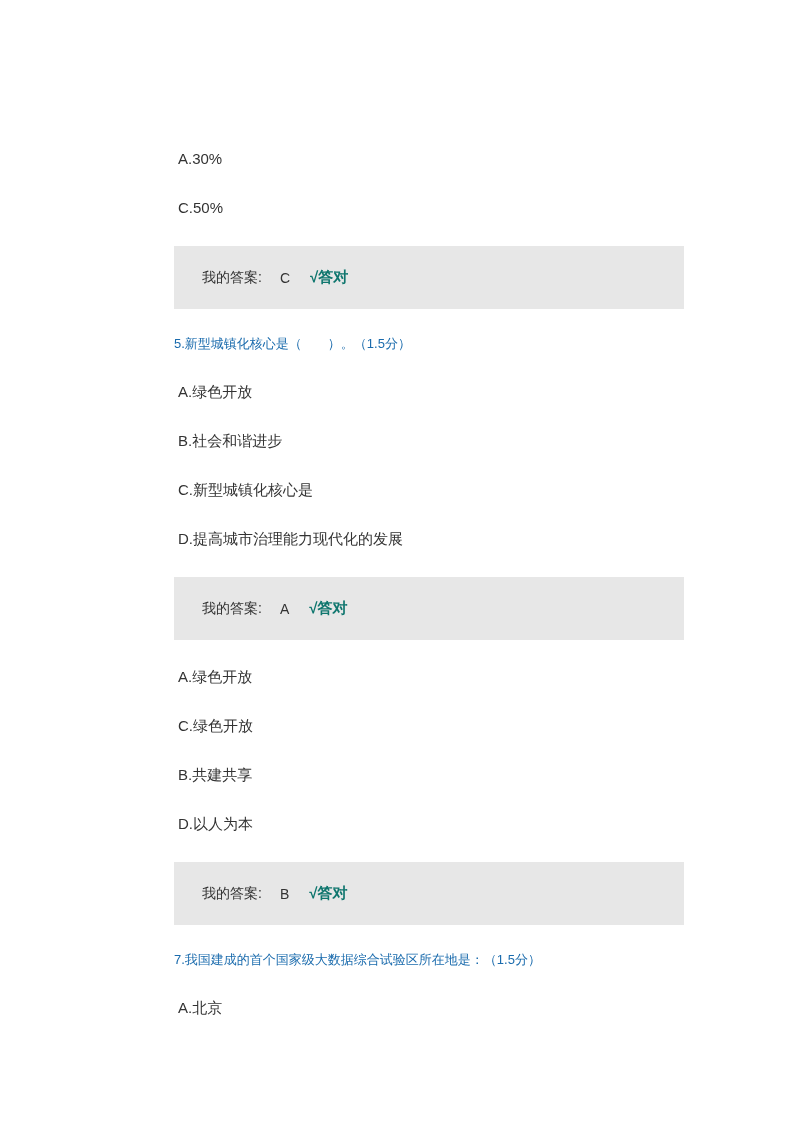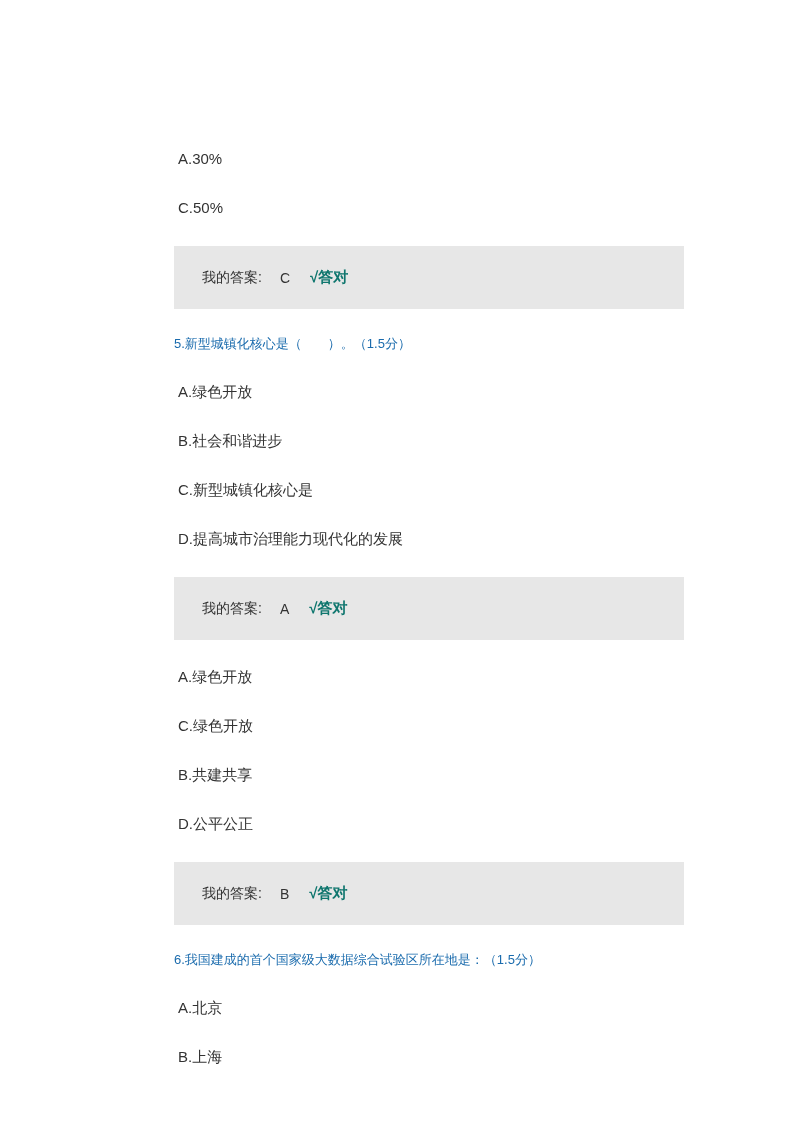--- a/index.html
+++ b/index.html
@@ -67,25 +67,24 @@
     <span class="answer-label">我的答案:</span>
     <span class="answer-value">A</span>
     <span class="answer-result">√答对</span>
   </div>
 </div>
 
 <div>
   <div class="option">A.绿色开放</div>
   <div class="option">C.绿色开放</div>
   <div class="option">B.共建共享</div>
-  <div class="option">D.公平公正</div>
+  <div class="option">D.以人为本</div>
   <div class="answer-row">
     <span class="answer-label">我的答案:</span>
     <span class="answer-value">B</span>
     <span class="answer-result">√答对</span>
   </div>
 </div>
 
 <div>
-  <div class="question-title">6.我国建成的首个国家级大数据综合试验区所在地是：（1.5分）</div>
+  <div class="question-title">7.我国建成的首个国家级大数据综合试验区所在地是：（1.5分）</div>
   <div class="option">A.北京</div>
-  <div class="option">B.上海</div>
 </div>
 
 </body></html>

